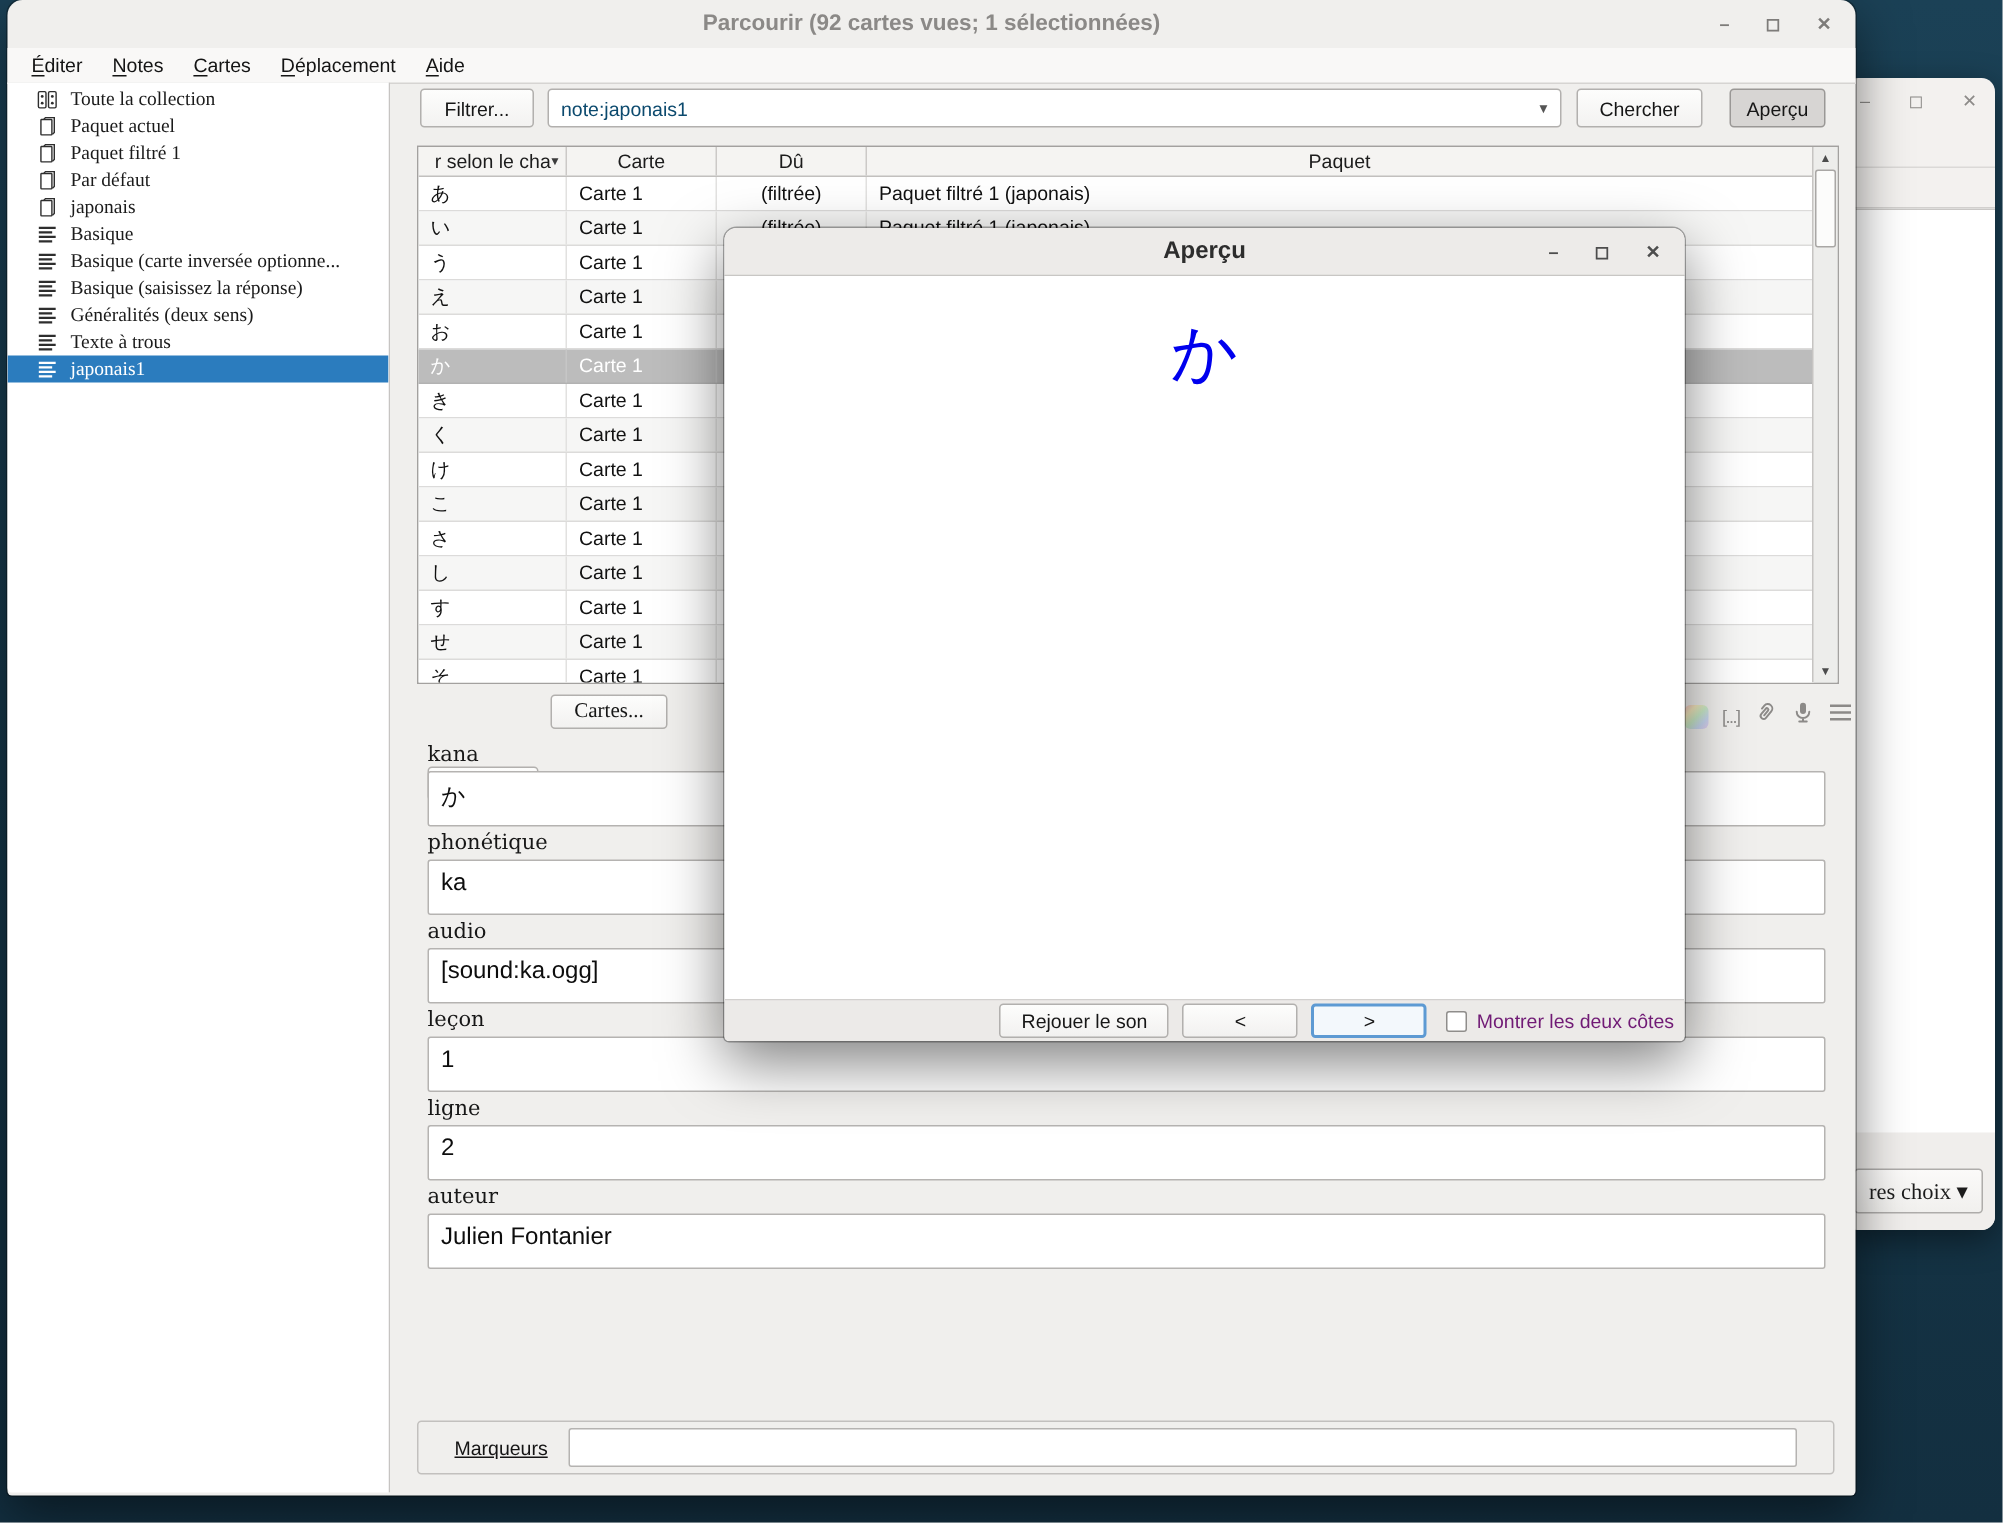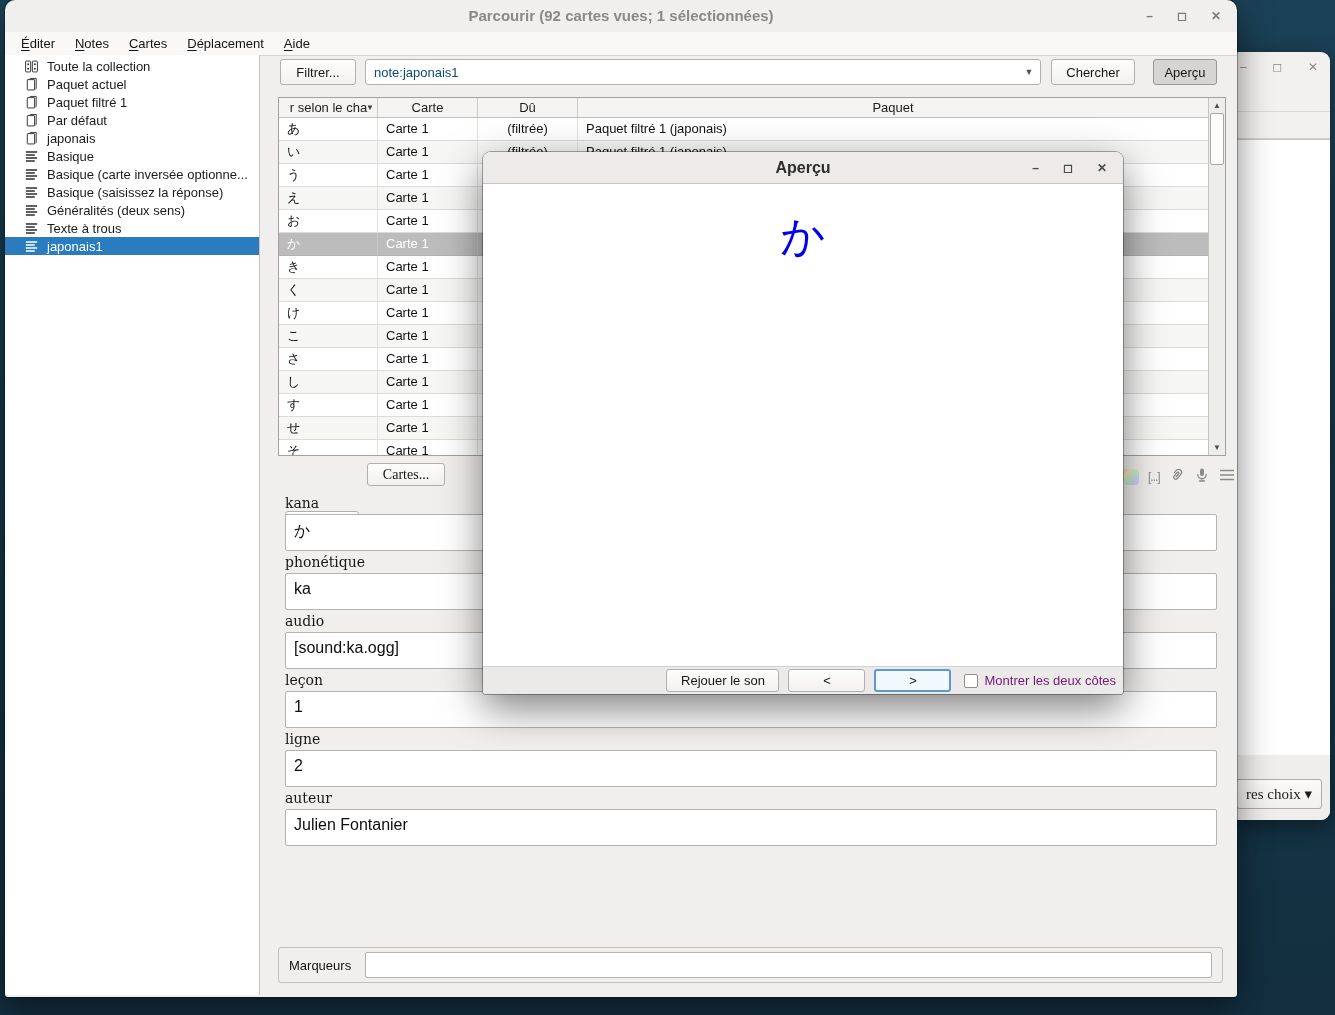--- a/index.html
+++ b/index.html
@@ -31,21 +31,21 @@
   .win-controls{position:absolute;right:16px;top:0;height:32px;display:flex;gap:24px;align-items:center;
     color:#7e7c7a;font-size:12px;}
   .win-controls span{cursor:default;line-height:12px;}
   #menubar{height:23px;background:#f9f8f7;border-bottom:1px solid #d6d4d2;display:flex;align-items:center;
     padding-left:6px;font-size:13px;color:#141414;}
   .menu-item{padding:0 10px;height:100%;display:flex;align-items:center;}
   .menu-item u{text-decoration:underline;text-underline-offset:2px;}
   
   #sidebar{position:absolute;left:0;top:55px;width:254px;bottom:2px;background:#fff;
     border-right:1px solid #c6c4c2;overflow:hidden;border-radius:0 0 0 3px;padding-top:2px;}
-  .side-item{height:18px;display:flex;align-items:center;gap:8px;padding-left:19px;font-size:13px;color:#1b1b1b;white-space:nowrap;overflow:hidden;}
+  .side-item{height:18px;display:flex;align-items:center;gap:8px;padding-left:19px;font-size:13px;color:#1b1b1b;white-space:nowrap;overflow:hidden;font-family:Liberation Serif, serif;}
   .side-item .s-icon{width:15px;height:15px;flex:none;display:flex;align-items:center;color:#2e2e2e;}
   .side-item.selected{background:#2b7cbe;color:#fff;}
   .side-item.selected .s-icon{color:#fff;}
   
   .btn{position:absolute;background:linear-gradient(#fdfdfc,#f3f2f1);border:1px solid #b2b0ae;border-radius:3px;
     font-size:13px;color:#161616;display:flex;align-items:center;justify-content:center;box-sizing:border-box;}
   #filter-btn{left:275px;top:59px;width:76px;height:26px;}
   #search-box{position:absolute;left:360px;top:59px;width:676px;height:26px;background:#fff;
     border:1px solid #b2b0ae;border-radius:3px;display:flex;align-items:center;box-sizing:border-box;}
   #search-input{flex:1;border:none;outline:none;background:transparent;font-size:13px;padding-left:8px;
@@ -84,22 +84,22 @@
   #editor-icons{position:absolute;left:1118px;top:467px;display:flex;gap:9px;align-items:center;color:#8c8a88;}
   #color-swatch{width:16px;height:16px;border-radius:4px;
     background:linear-gradient(135deg,#f6c6c6,#f8ecc0,#cdeec9,#c9d9f2,#e3cdf0);}
   #ellipsis-icon{font-size:12px;color:#8c8a88;letter-spacing:-1px;}
   #editor-fields{position:absolute;left:280px;top:492px;width:932px;}
   .f-label{height:22px;line-height:22px;font-family:"DejaVu Serif","Liberation Serif",serif;
     font-size:14px;color:#171717;}
   .f-box{height:37px;background:#fff;border:1px solid #b5b3b1;border-radius:2px;box-sizing:border-box;
     font-size:16px;color:#0d0d0d;padding:6px 8px;overflow:hidden;white-space:nowrap;}
   #tags-frame{position:absolute;left:273px;top:947px;width:945px;height:36px;border:1px solid #c2c0be;
-    border-radius:3px;background:#f0efed;display:flex;align-items:center;padding:0 10px;gap:14px;
-    box-sizing:border-box;font-size:13px;color:#141414;}
+    border-radius:3px;background:#f0efed;display:flex;align-items:center;padding:0 24px;gap:14px;
+    box-sizing:border-box;font-size:13px;color:#141414;text-decoration:underline;}
   #tags-input{flex:1;height:24px;background:#fff;border:1px solid #b5b3b1;border-radius:2px;
     font-size:13px;padding:0 6px;outline:none;font-family:"Liberation Sans",sans-serif;}
   
   #preview-dlg{position:absolute;left:483px;top:152px;width:640px;height:542px;z-index:3;
     background:#fff;border-radius:8px 8px 3px 3px;
     box-shadow:0 0 0 1px rgba(0,0,0,.32),0 14px 40px rgba(0,0,0,.5);}
   #dlg-titlebar{height:31px;background:#edebe9;border-bottom:1px solid #c8c6c4;border-radius:8px 8px 0 0;
     position:relative;text-align:center;line-height:31px;font-weight:bold;font-size:16px;color:#2d2d2d;}
   #dlg-titlebar .win-controls{color:#4d4d4d;height:31px;}
   #dlg-content{position:absolute;top:32px;bottom:27px;left:0;right:0;background:#fff;

